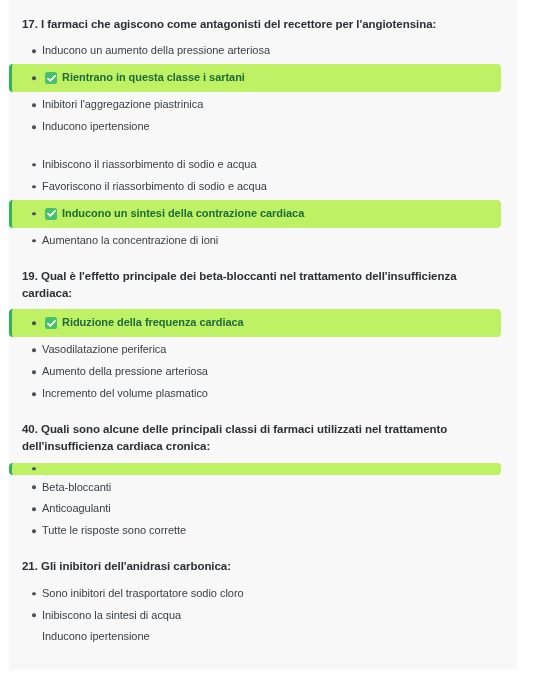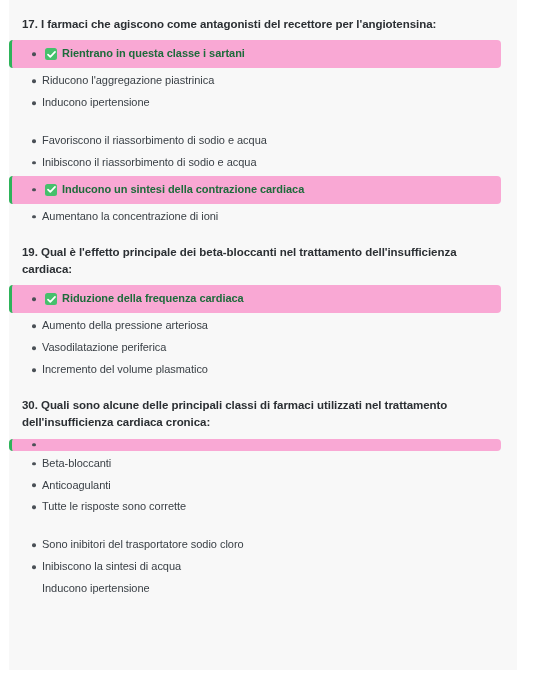--- a/index.html
+++ b/index.html
@@ -76,21 +76,21 @@
     top: 50%;
     width: 3.5px;
     height: 3.5px;
     border-radius: 50%;
     background: #4a5056;
     transform: translateY(-50%);
     display: block;
   }
 
   .answer.correct {
-    background: #f9a8d4;
+    background: #bef264;
     border-radius: 4px;
     margin: 2px 16px 2px 0;
     padding: 6px 10px 6px 33px;
     border-left: 3px solid #2eb35a;
     box-sizing: border-box;
   }
 
   .answer.correct .bullet {
     left: 20px;
     background: #4a5056;
@@ -133,57 +133,63 @@
 </style>
 </head>
 <body>
 
 <div id="page">
   <div id="content-panel">
     <div class="quiz-list" id="quiz-list">
         <div class="question-block">
           <div class="question-title">17. I farmaci che agiscono come antagonisti del recettore per l'angiotensina:</div>
           <div class="answers">
+            <div class="answer">
+              <span class="bullet"></span>
+              <span class="row-inner">
+                <span class="answer-text">Inducono un aumento della pressione arteriosa</span>
+              </span>
+            </div>
             <div class="answer correct">
               <span class="bullet"></span>
               <span class="row-inner">
                 <span class="check-icon">
                   <svg width="9" height="9" viewBox="0 0 9 9">
                     <path d="M1 4.6 L3.3 6.9 L8 1.9" stroke="#ffffff" stroke-width="1.7" fill="none" stroke-linecap="round" stroke-linejoin="round"></path>
                   </svg>
                 </span>
                 <span class="answer-text">Rientrano in questa classe i sartani</span>
               </span>
             </div>
             <div class="answer">
               <span class="bullet"></span>
               <span class="row-inner">
-                <span class="answer-text">Riducono l'aggregazione piastrinica</span>
+                <span class="answer-text">Inibitori l'aggregazione piastrinica</span>
               </span>
             </div>
             <div class="answer">
               <span class="bullet"></span>
               <span class="row-inner">
                 <span class="answer-text">Inducono ipertensione</span>
               </span>
             </div>
           </div>
         </div>
         <div class="question-block">
           <div class="answers">
             <div class="answer">
               <span class="bullet"></span>
               <span class="row-inner">
+                <span class="answer-text">Inibiscono il riassorbimento di sodio e acqua</span>
+              </span>
+            </div>
+            <div class="answer">
+              <span class="bullet"></span>
+              <span class="row-inner">
                 <span class="answer-text">Favoriscono il riassorbimento di sodio e acqua</span>
-              </span>
-            </div>
-            <div class="answer">
-              <span class="bullet"></span>
-              <span class="row-inner">
-                <span class="answer-text">Inibiscono il riassorbimento di sodio e acqua</span>
               </span>
             </div>
             <div class="answer correct">
               <span class="bullet"></span>
               <span class="row-inner">
                 <span class="check-icon">
                   <svg width="9" height="9" viewBox="0 0 9 9">
                     <path d="M1 4.6 L3.3 6.9 L8 1.9" stroke="#ffffff" stroke-width="1.7" fill="none" stroke-linecap="round" stroke-linejoin="round"></path>
                   </svg>
                 </span>
@@ -208,39 +214,39 @@
                   <svg width="9" height="9" viewBox="0 0 9 9">
                     <path d="M1 4.6 L3.3 6.9 L8 1.9" stroke="#ffffff" stroke-width="1.7" fill="none" stroke-linecap="round" stroke-linejoin="round"></path>
                   </svg>
                 </span>
                 <span class="answer-text">Riduzione della frequenza cardiaca</span>
               </span>
             </div>
             <div class="answer">
               <span class="bullet"></span>
               <span class="row-inner">
+                <span class="answer-text">Vasodilatazione periferica</span>
+              </span>
+            </div>
+            <div class="answer">
+              <span class="bullet"></span>
+              <span class="row-inner">
                 <span class="answer-text">Aumento della pressione arteriosa</span>
               </span>
             </div>
             <div class="answer">
               <span class="bullet"></span>
               <span class="row-inner">
-                <span class="answer-text">Vasodilatazione periferica</span>
-              </span>
-            </div>
-            <div class="answer">
-              <span class="bullet"></span>
-              <span class="row-inner">
                 <span class="answer-text">Incremento del volume plasmatico</span>
               </span>
             </div>
           </div>
         </div>
         <div class="question-block">
-          <div class="question-title">30. Quali sono alcune delle principali classi di farmaci utilizzati nel trattamento dell'insufficienza cardiaca cronica:</div>
+          <div class="question-title">40. Quali sono alcune delle principali classi di farmaci utilizzati nel trattamento dell'insufficienza cardiaca cronica:</div>
           <div class="answers">
             <div class="answer correct">
               <span class="bullet"></span>
             </div>
             <div class="answer">
               <span class="bullet"></span>
               <span class="row-inner">
                 <span class="answer-text">Beta-bloccanti</span>
               </span>
             </div>
@@ -252,20 +258,21 @@
             </div>
             <div class="answer">
               <span class="bullet"></span>
               <span class="row-inner">
                 <span class="answer-text">Tutte le risposte sono corrette</span>
               </span>
             </div>
           </div>
         </div>
         <div class="question-block">
+          <div class="question-title">21. Gli inibitori dell'anidrasi carbonica:</div>
           <div class="answers">
             <div class="answer">
               <span class="bullet"></span>
               <span class="row-inner">
                 <span class="answer-text">Sono inibitori del trasportatore sodio cloro</span>
               </span>
             </div>
             <div class="answer">
               <span class="bullet"></span>
               <span class="row-inner">

